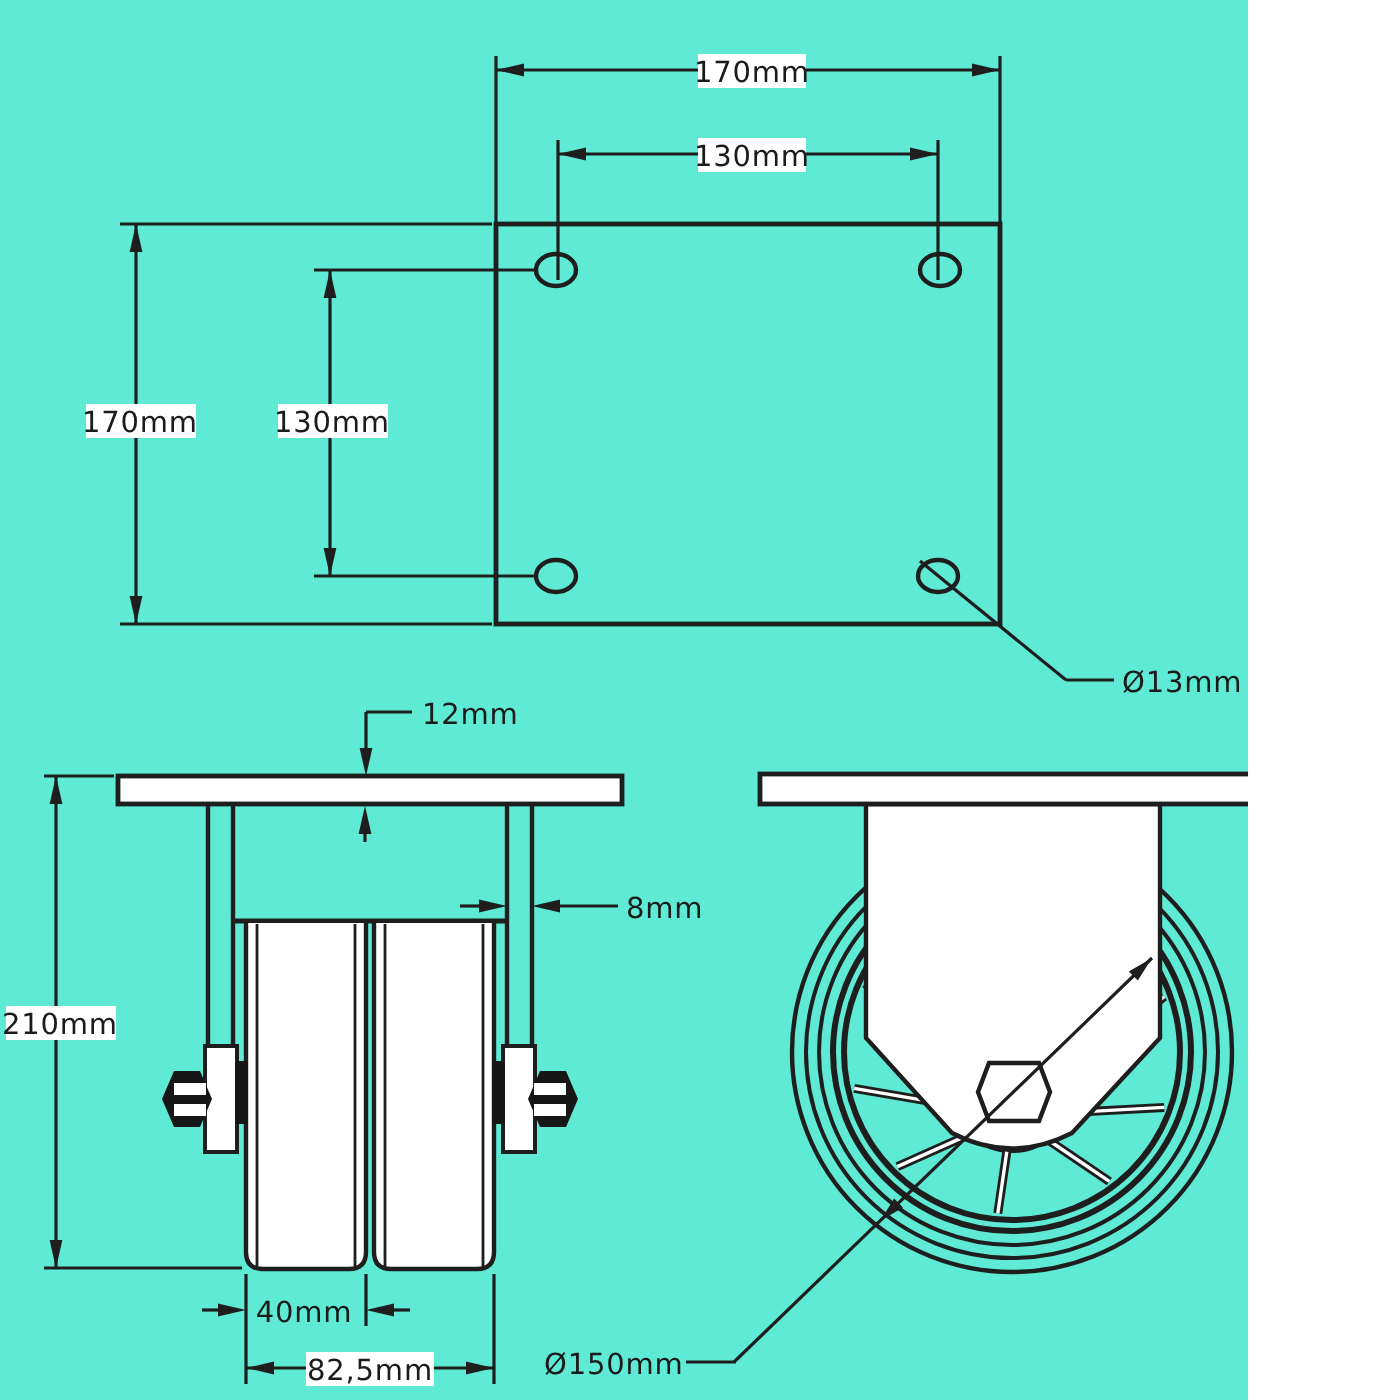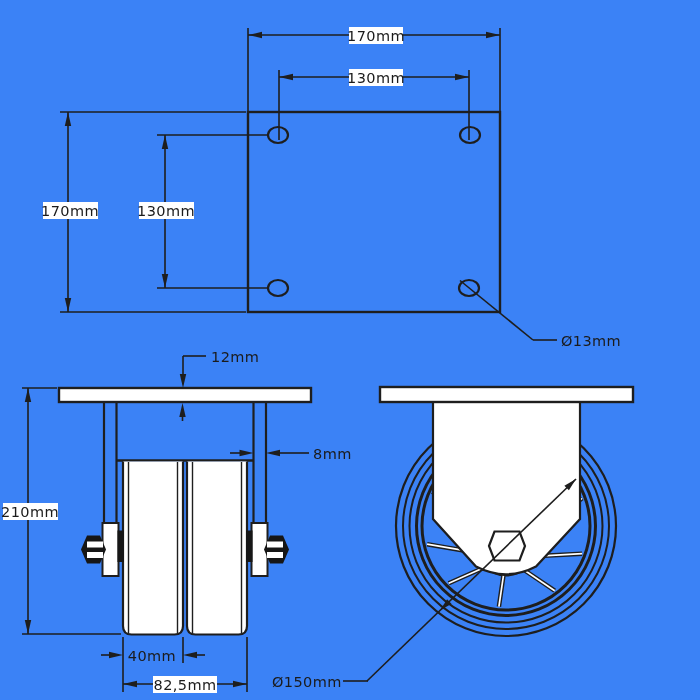--- a/index.html
+++ b/index.html
@@ -1,16 +1,16 @@
 <!DOCTYPE html>
 <html><head>
 <meta charset="utf-8">
 <style>
   html,body{margin:0;padding:0;background:#ffffff;}
-  .stage{width:700px;height:700px;background:#3b82f6;position:relative;overflow:hidden;}
+  .stage{width:624px;height:700px;background:#5eead4;position:relative;overflow:hidden;}
   svg{display:block;}
   svg text{
     font-family:"DejaVu Sans","Liberation Sans",sans-serif;
     font-size:14.5px;
     fill:#1b1b1b;
     letter-spacing:0.4px;
   }
   .ln{stroke:#1e1e1e;fill:none;}
   .w1{stroke-width:2.2;}
   .w2{stroke-width:1.6;}

